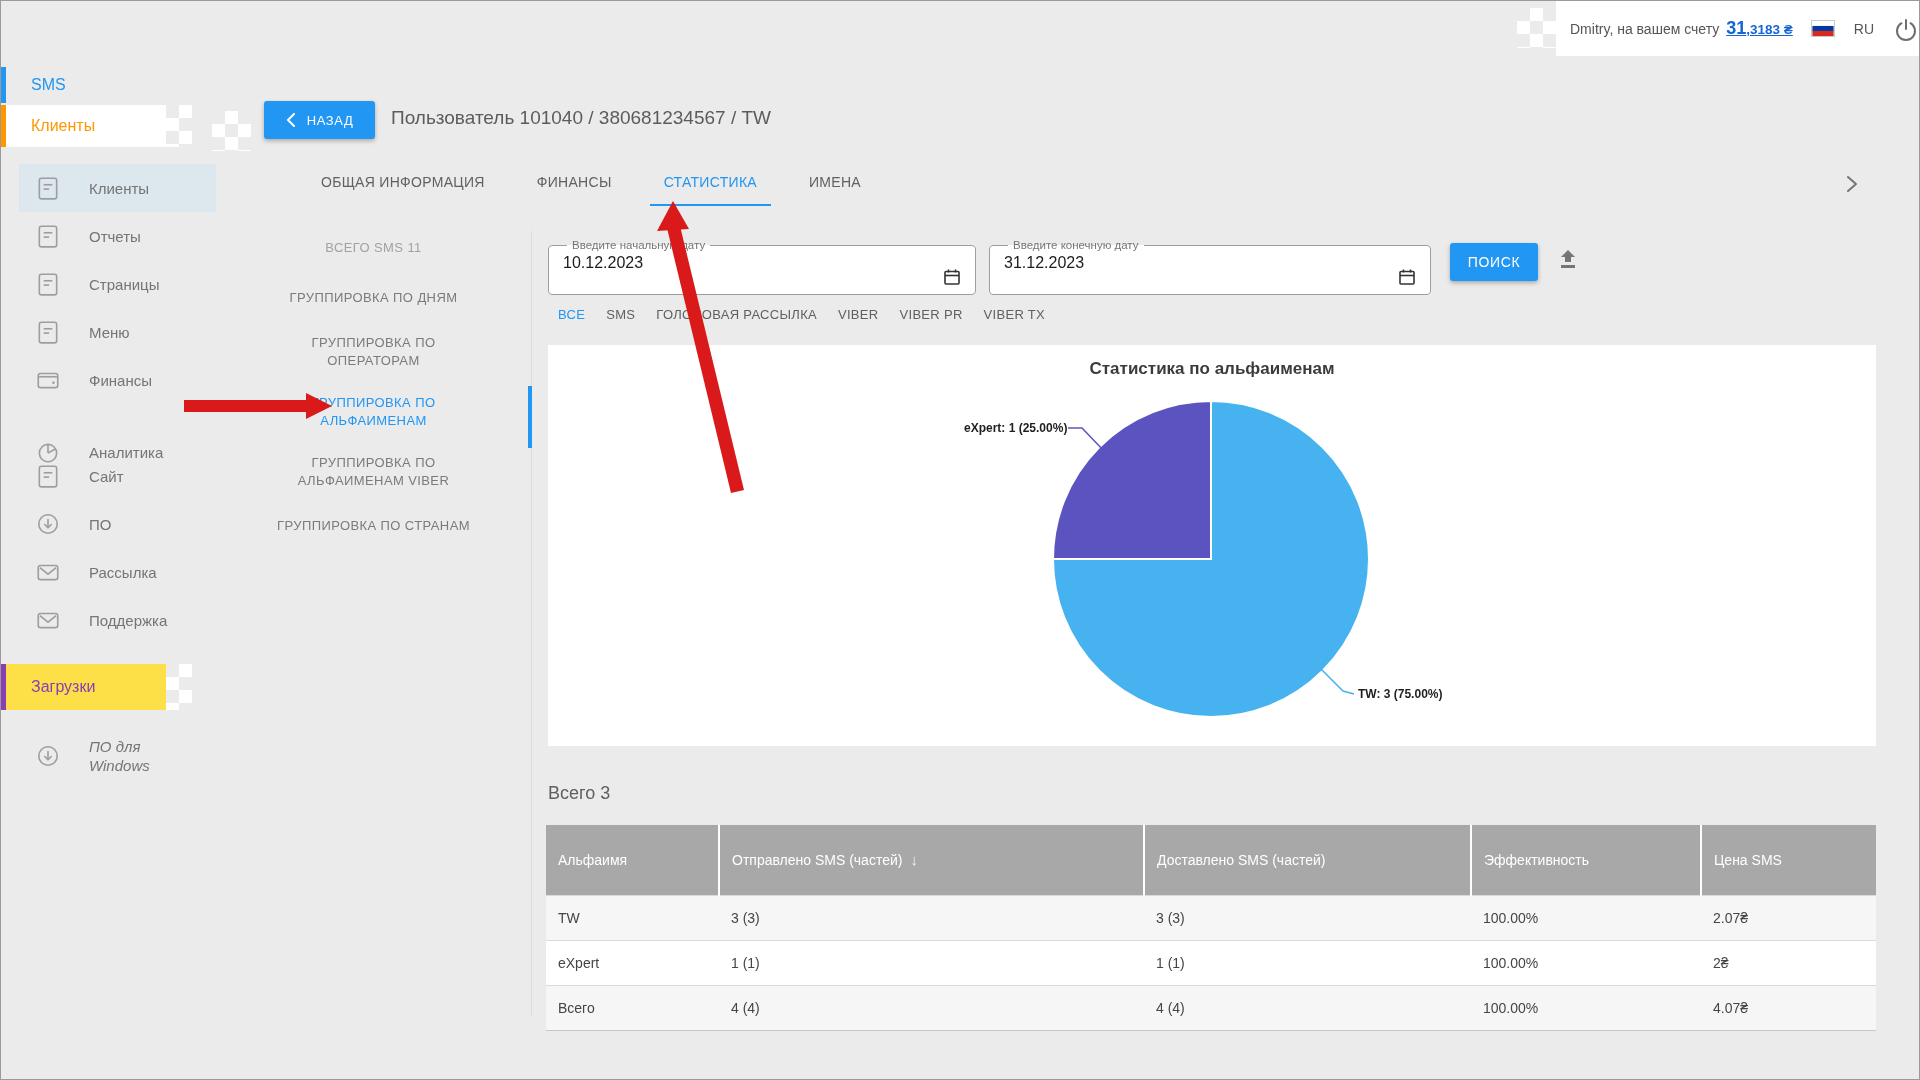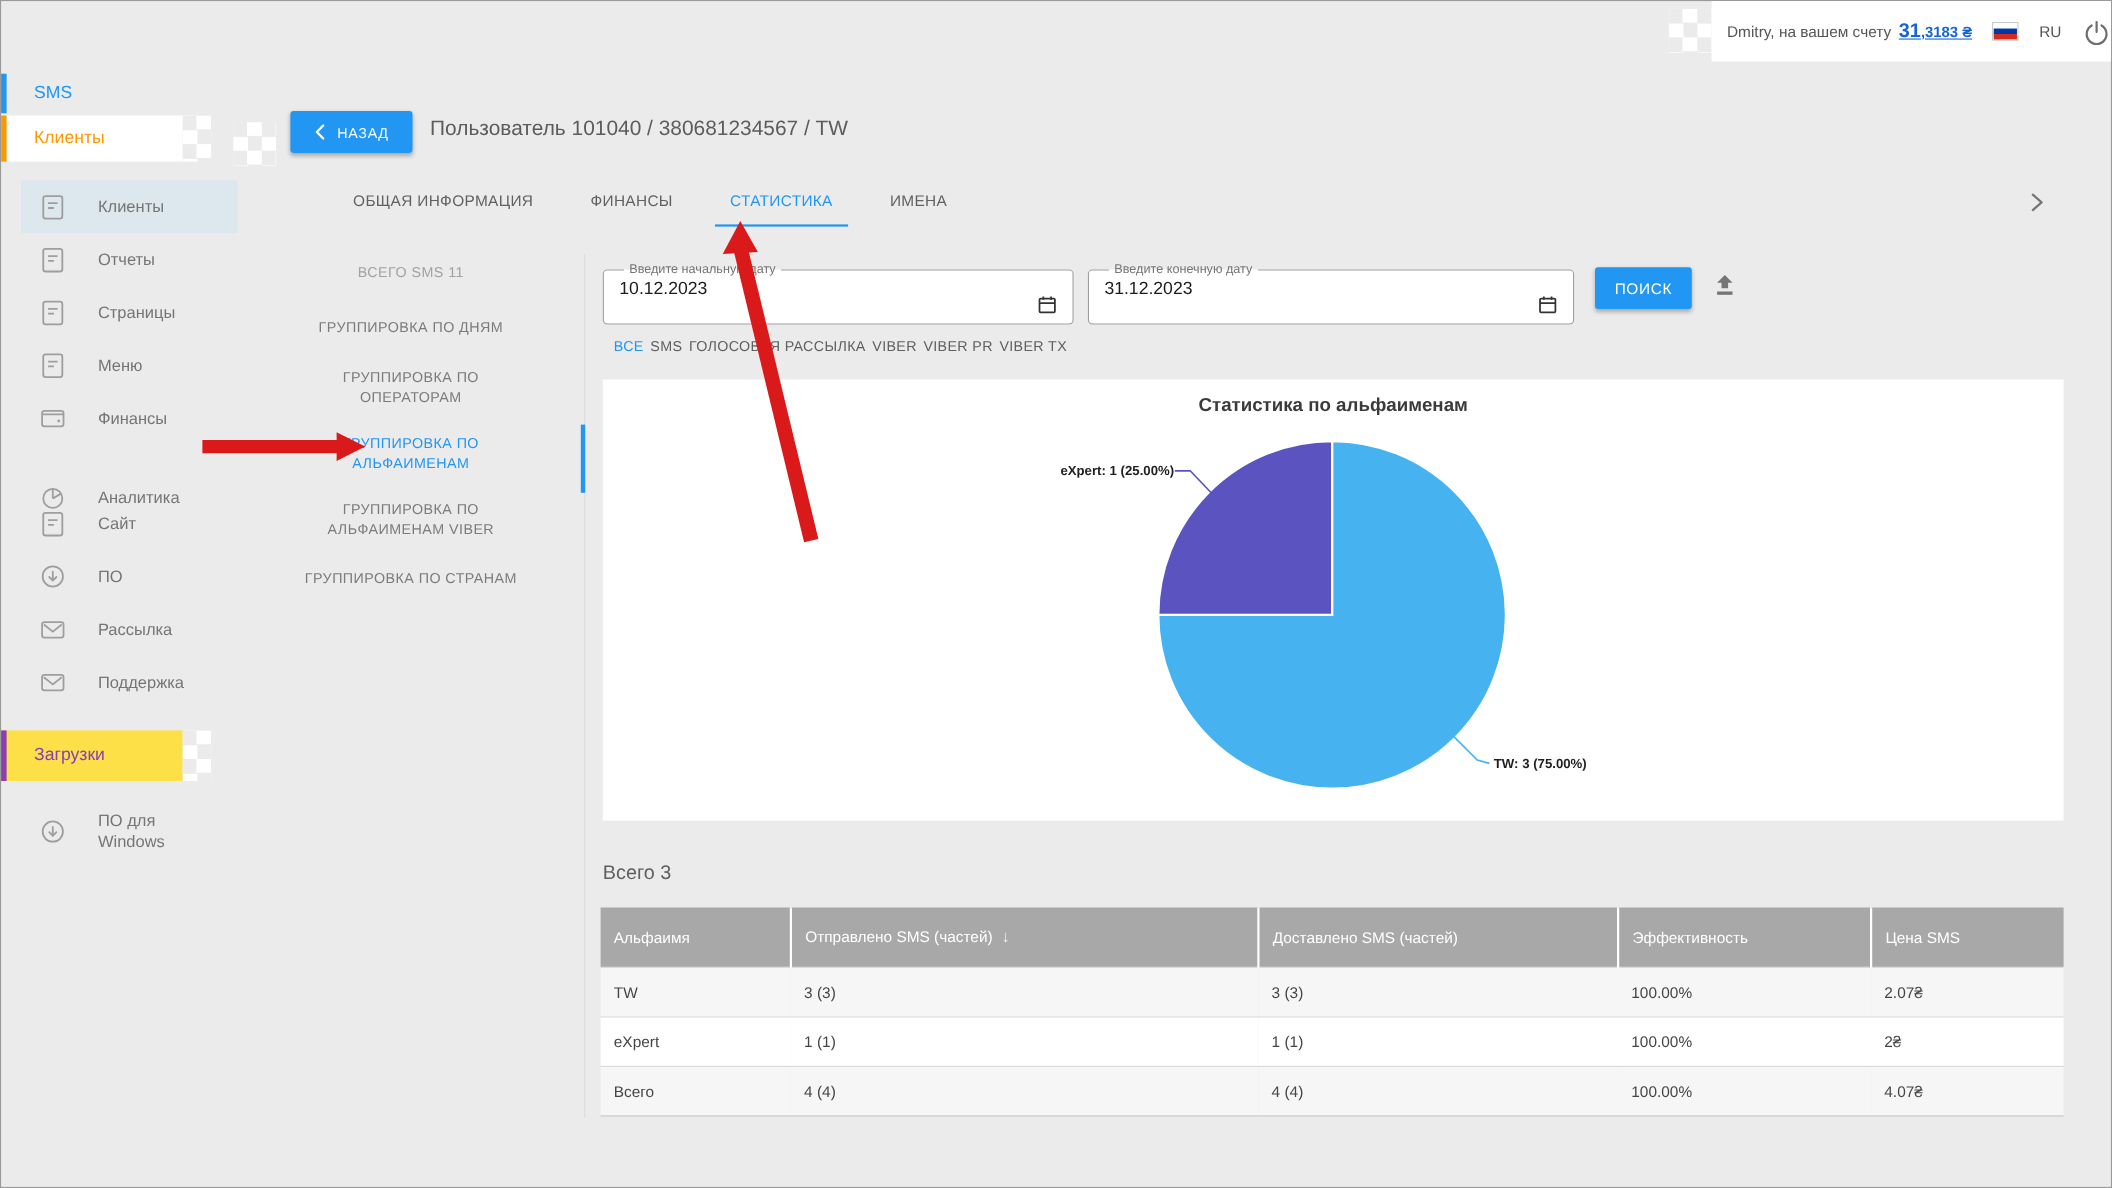--- a/index.html
+++ b/index.html
@@ -53,35 +53,35 @@
   .active-bar { position:absolute; left:527px; top:385px; width:4px; height:62px; background:#2196f3; }
 
   
   fieldset.datebox { position:absolute; top:238px; height:56px; background:#fff; border:1px solid #9e9e9e; border-radius:4px; padding:0 14px; }
   fieldset.datebox legend { font-size:11.5px; color:#757575; padding:0 5px; margin-left:4px; }
   .date-value { font-size:16px; color:#1c1c1c; margin-top:3px; }
   .cal-ic { position:absolute; right:14px; top:17px; cursor:pointer; }
   .search-btn { position:absolute; left:1449px; top:242px; width:88px; height:38px; background:#2196f3; color:#fff; border:none;
     border-radius:3px; font-family:inherit; font-size:14px; letter-spacing:0.6px; cursor:pointer; box-shadow:0 2px 4px rgba(0,0,0,0.28); }
   .export-ic { position:absolute; left:1554px; top:246px; cursor:pointer; }
-  .channels { position:absolute; left:557px; top:306px; display:flex; gap:6px; }
+  .channels { position:absolute; left:557px; top:306px; display:flex; gap:21px; }
   .channel { font-size:13px; color:#606060; letter-spacing:0.3px; cursor:pointer; white-space:nowrap; }
   .channel.active { color:#2196f3; }
 
   
   .chart-card { position:absolute; left:547px; top:344px; width:1328px; height:401px; background:#fff; }
   .chart-title { position:absolute; left:0; top:14px; width:100%; text-align:center; font-size:17px; font-weight:bold; color:#3b3b3b; }
   .chart-svg { position:absolute; left:0; top:0; }
   .callout { font-size:12px; font-weight:bold; fill:#1f1f1f; }
 
   
   .total-caption { position:absolute; left:547px; top:782px; font-size:18px; color:#5f5f5f; }
   .stats-table { position:absolute; left:545px; top:824px; width:1330px; border-collapse:collapse; table-layout:fixed;
     border-bottom:1px solid #c7c7c7; }
-  .stats-table th { height:54px; background:#a8a8a8; color:#fff; font-weight:400; font-size:14px; text-align:left;
+  .stats-table th { height:70px; background:#a8a8a8; color:#fff; font-weight:400; font-size:14px; text-align:left;
     padding:0 6px 0 12px; border-left:2px solid #fff; cursor:pointer; }
   .stats-table th:first-child { border-left:none; }
   .stats-table td { height:45px; font-size:14px; color:#454545; padding:0 6px 0 12px; border-top:1px solid #dadada; }
   .stats-table tbody tr:nth-child(odd)  { background:#f6f6f6; }
   .stats-table tbody tr:nth-child(even) { background:#fff; }
   .sort-ind { margin-left:8px; font-size:15px; color:#f0f0f0; }
 
   .overlay { position:absolute; left:0; top:0; pointer-events:none; }
 </style>
 </head>
@@ -212,21 +212,21 @@
       </span>
     <span class="lbl">Поддержка</span>
   </div>
 
   <div class="side-head" style="top:663px; height:46px; width:165px; background:#fde047;">
     <div class="side-bar5" style="background:#8b3db6;"></div>
     <span class="lbl" style="color:#8b3db6;">Загрузки</span>
   </div>
   <div class="checker" style="left:165px; top:663px; width:26px; height:46px;"></div>
 
-  <div class="nav-item" style="top:727px; height:56px;">
+  <div class="nav-item" style="top:727px; height:56px;font-style:italic;">
     <span class="ic">
         <svg width="26" height="26" viewBox="0 0 24 24" fill="none" stroke="#9e9e9e" stroke-width="1.5">
           <circle cx="12" cy="12" r="8.5"></circle>
           <path d="M12 8 v7 M9 12.5 l3 3 3-3" stroke-linecap="round" stroke-linejoin="round"></path>
         </svg>
       </span>
     <span class="lbl" style="max-width:80px;">ПО для Windows</span>
   </div>
 
   <div class="checker" style="left:211px; top:110px; width:39px; height:40px;"></div>

